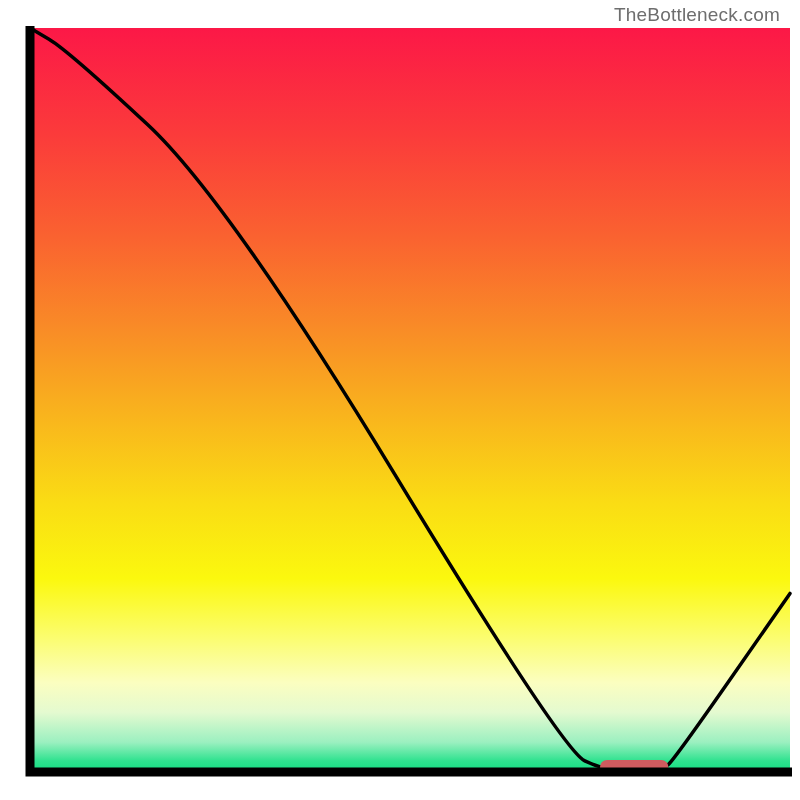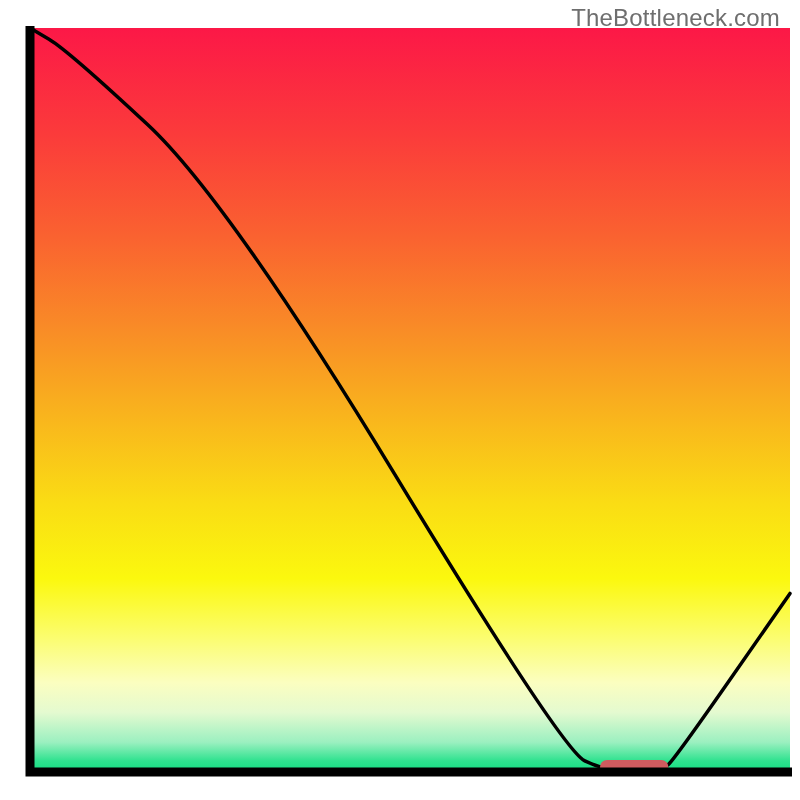--- a/index.html
+++ b/index.html
@@ -12,21 +12,21 @@
   }
   .chart-container {
     position: relative;
     width: 800px;
     height: 800px;
   }
   .watermark {
     position: absolute;
     top: 4px;
     right: 20px;
-    font-size: 24px;
+    font-size: 19px;
     font-weight: 500;
     color: #6e6e6e;
     z-index: 10;
     letter-spacing: 0.2px;
   }
   svg {
     display: block;
   }
 </style>
 </head>

